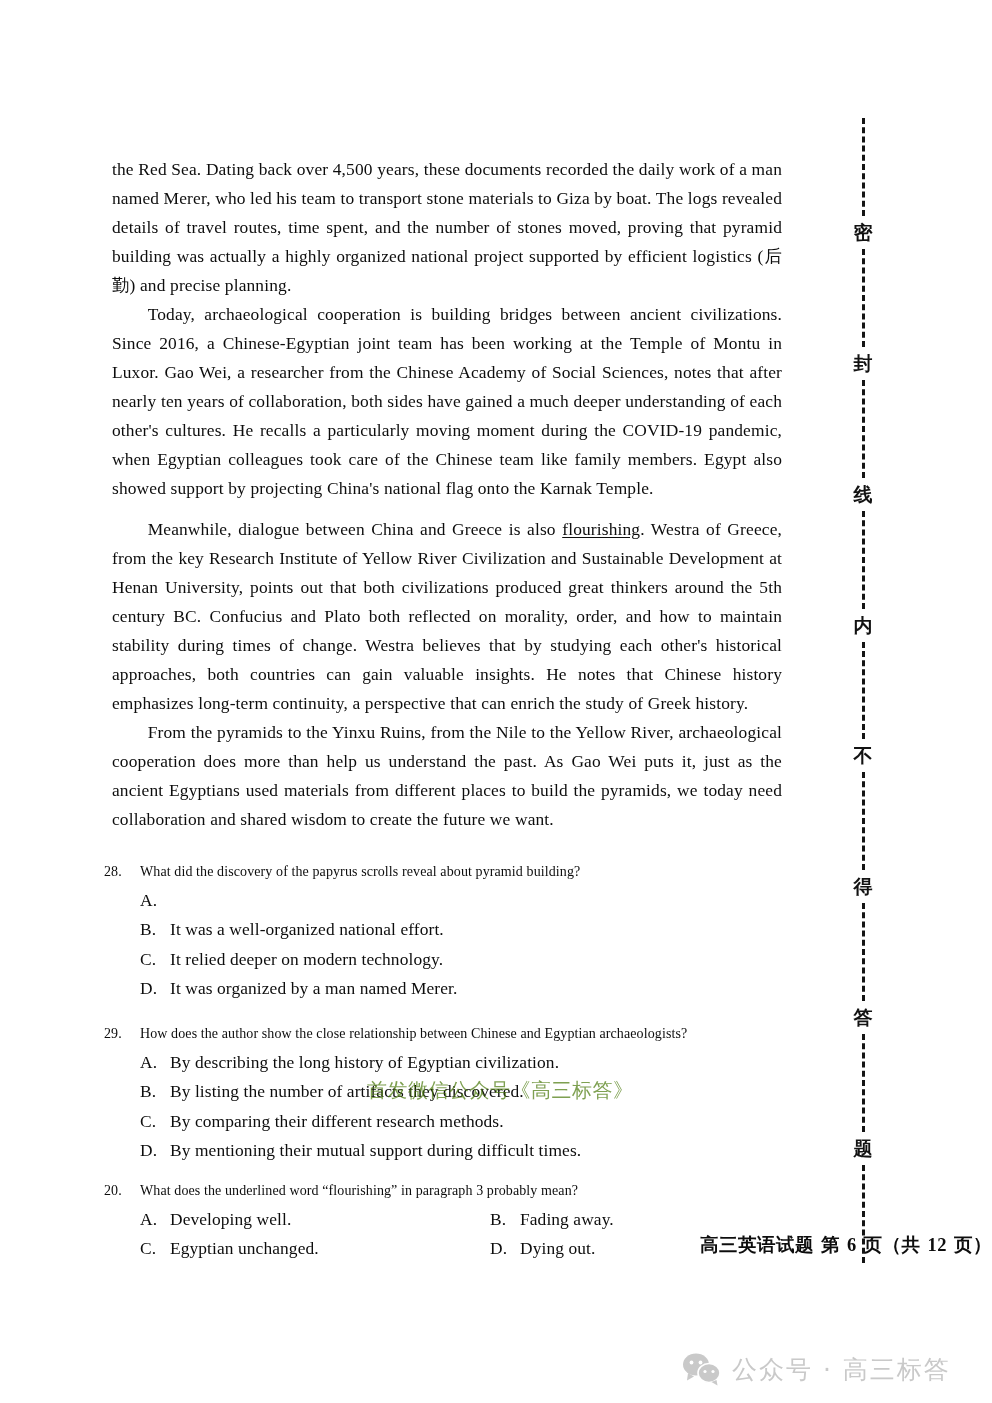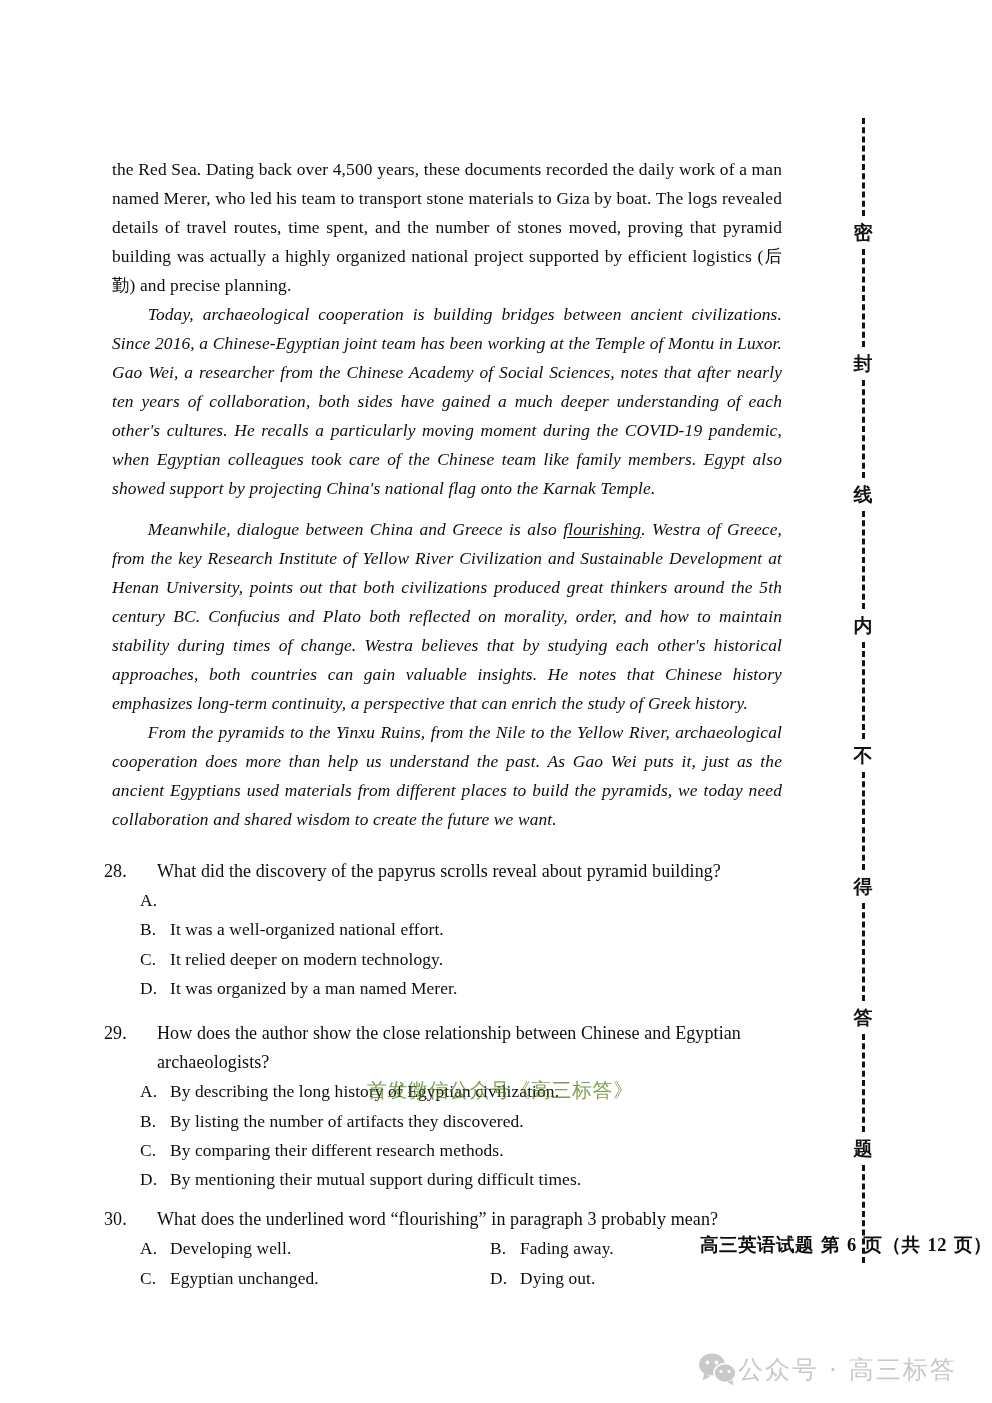--- a/index.html
+++ b/index.html
@@ -27,38 +27,36 @@
   .para {
     margin: 0;
     font-size: 17.4px;
     line-height: 29px;
     text-align: justify;
     text-justify: inter-word;
     letter-spacing: 0.15px;
   }
   .para.indent {
     text-indent: 2.05em;
-    font-style: italic;
   }
   .para .u {
     text-decoration: underline;
     text-underline-offset: 2px;
   }
 
   
   .qblock {
     margin: 0;
   }
   .qline {
     display: flex;
-    align-items: flex-start;
-    font-size: 18px;
+    align-items: center;
+    font-size: 14px;
     line-height: 29.2px;
     letter-spacing: 0.1px;
-    gap: 17px;
   }
   .qnum {
     width: 36px;
     flex: 0 0 36px;
     text-align: left;
     margin-left: -8px;
   }
   .qtext {
     flex: 1 1 auto;
   }
@@ -134,25 +132,25 @@
     color: #4d7c0f;
     opacity: 0.72;
     white-space: nowrap;
     letter-spacing: 0.5px;
     pointer-events: none;
   }
 
   
   .wm-bottom {
     position: absolute;
-    left: 698px;
+    left: 682px;
     top: 1352px;
     display: flex;
     align-items: center;
-    gap: 0;
+    gap: 10px;
     color: #c9c9c9;
     pointer-events: none;
   }
   .wm-bottom .wm-text {
     font-family: "DejaVu Sans", "Liberation Sans", sans-serif;
     font-size: 25px;
     letter-spacing: 2px;
     white-space: nowrap;
   }
   .wechat-ico { display: block; }
@@ -230,21 +228,21 @@
     <div class="optrow">
       <div class="optcol full">
         <span class="optlbl">D.</span>
         <span class="opttxt">By mentioning their mutual support during difficult times.</span>
       </div>
     </div>
   </div>
 
   <div class="qblock" style="margin-top:11px">
     <div class="qline">
-      <span class="qnum">30.</span>
+      <span class="qnum">20.</span>
       <span class="qtext">What does the underlined word “flourishing” in paragraph 3 probably mean?</span>
     </div>
     <div class="optrow">
       <div class="optcol first">
         <span class="optlbl">A.</span>
         <span class="opttxt">Developing well.</span>
       </div>
       <div class="optcol second">
         <span class="optlbl">B.</span>
         <span class="opttxt">Fading away.</span>

